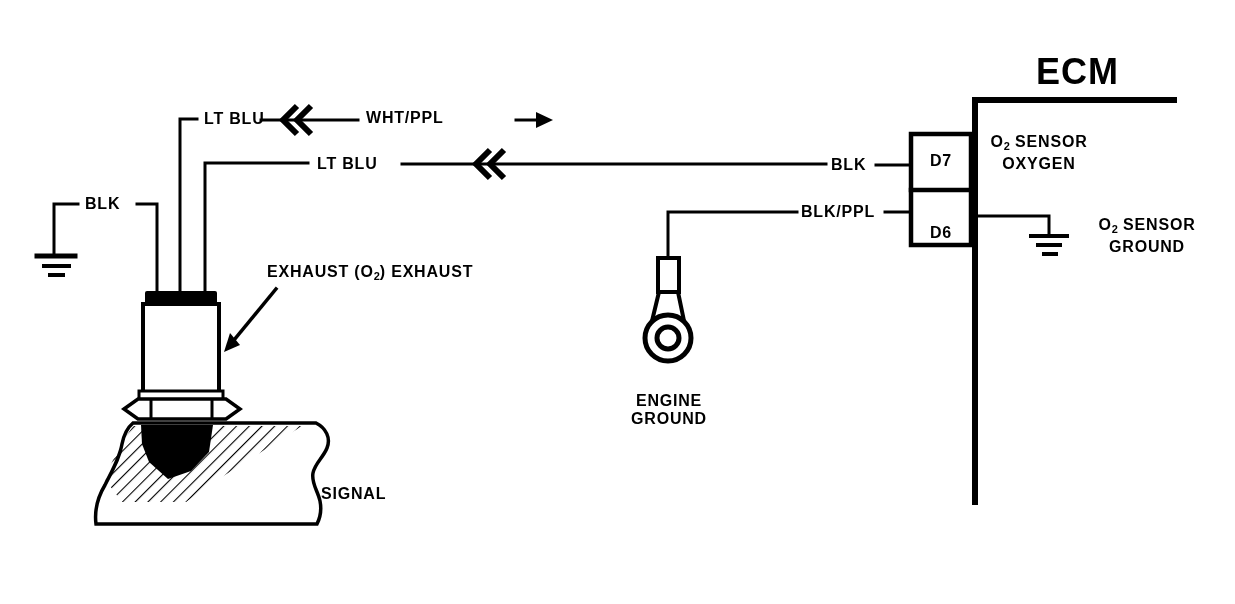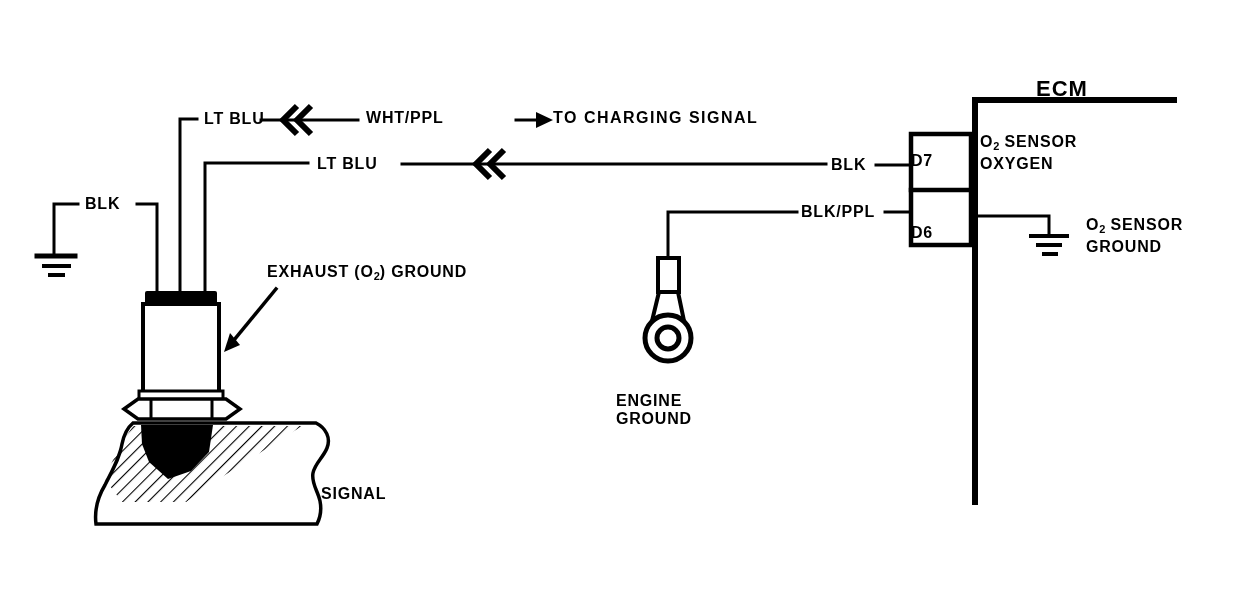--- a/index.html
+++ b/index.html
@@ -22,22 +22,22 @@
   .ink{fill:#000;stroke:none;}
   .lbl{
     position:absolute;
     color:#000;
     font-weight:bold;
     font-size:16px;
     letter-spacing:0.8px;
     white-space:nowrap;
     line-height:18px;
   }
-  .ctr{white-space:normal;}
-  .big{font-size:22px;letter-spacing:1px;margin-top:17px;}
+  .ctr{text-align:center;white-space:normal;}
+  .big{font-size:36px;letter-spacing:1px;}
   .sub{font-size:11px;vertical-align:-3px;letter-spacing:0;}
   .sp15{letter-spacing:1.5px;}
 </style>
 </head>
 <body>
 
 <div id="stage">
 
   <svg id="linework" width="1235" height="604" viewBox="0 0 1235 604">
     <defs>
@@ -125,27 +125,26 @@
     <g>
       <path class="w35" d="M276,289 L234,340"></path>
       <polygon class="ink" points="224,352 240,345 230,333"></polygon>
     </g>
   </svg>
 
   <div class="lbl" style="left:204px;top:110px">LT BLU</div>
 
   <div class="lbl" style="left:366px;top:109px">WHT/PPL</div>
 
-  <div class="lbl sp15" style="left:553px;top:109px">TO CHARGING SIGNAL</div>
 
   <div class="lbl" style="left:317px;top:155px">LT BLU</div>
 
   <div class="lbl" style="left:85px;top:195px">BLK</div>
 
-  <div class="lbl" style="left:267px;top:263px"><span>EXHAUST (O</span><span class="sub">2</span><span>) GROUND</span></div>
+  <div class="lbl" style="left:267px;top:263px"><span>EXHAUST (O</span><span class="sub">2</span><span>) EXHAUST</span></div>
 
   <div class="lbl ctr" style="left:616px;top:392px;width:106px">
     <div>ENGINE</div>
     <div>GROUND</div>
   </div>
 
   <div class="lbl" style="left:321px;top:485px">SIGNAL</div>
 
   <div class="lbl" style="left:831px;top:156px">BLK</div>
 

